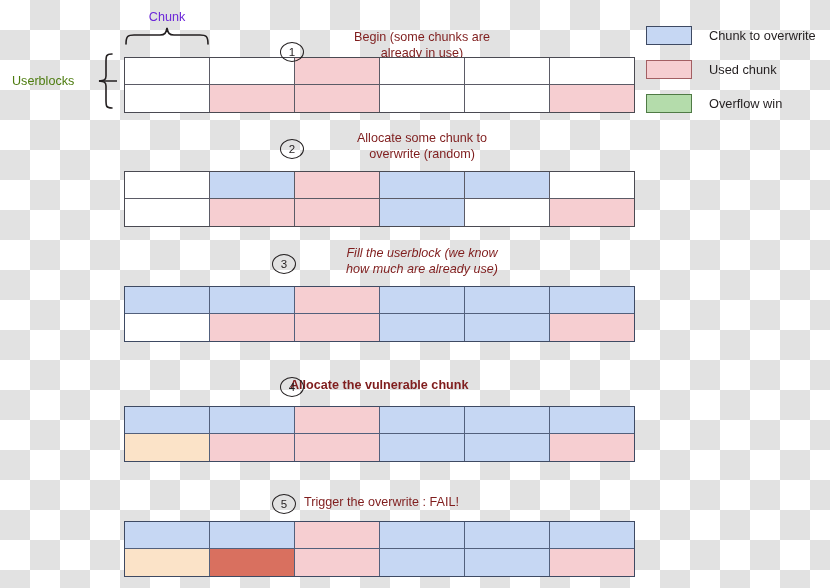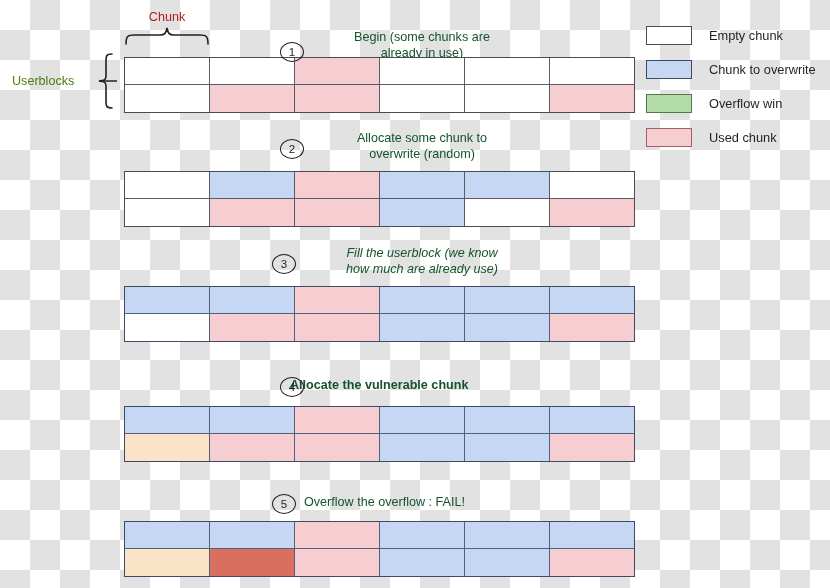--- a/index.html
+++ b/index.html
@@ -45,21 +45,21 @@
     color: #231f20;
     font-size: 11.5px;
     line-height: 19px;
     text-align: center;
     background: transparent;
     box-sizing: border-box;
     z-index: 3;
   }
   .step-title {
     position: absolute;
-    color: #14532d;
+    color: #7f1d1d;
     font-size: 12.6px;
     line-height: 15.5px;
     text-align: center;
     white-space: pre-line;
   }
 
   
   .grid {
     position: absolute;
     left: 124px;
@@ -93,21 +93,21 @@
   .grid.dark .grid-row:first-child .cell { border-bottom-color: #52607c; }
 
   
   .chunk-label {
     position: absolute;
     left: 124px;
     top: 10px;
     width: 86px;
     text-align: center;
     font-size: 12.6px;
-    color: #b91c1c;
+    color: #6d28d9;
   }
   .chunk-brace {
     position: absolute;
     left: 124px;
     top: 27px;
     width: 86px;
     height: 18px;
   }
   .userblocks-label {
     position: absolute;
@@ -274,21 +274,21 @@
       <div class="cell c-used"></div>
       <div class="cell c-overwrite"></div>
       <div class="cell c-overwrite"></div>
       <div class="cell c-used"></div>
     </div>
   </div>
 
   <div class="step" style="top:485px;">
     <div class="step-head">
       <div class="step-badge" style="left:148px; top:9px;">5</div>
-      <div class="step-title" style="left:180px; top:10px; width:250px; text-align:left;">Overflow the overflow : FAIL!</div>
+      <div class="step-title" style="left:180px; top:10px; width:250px; text-align:left;">Trigger the overwrite : FAIL!</div>
     </div>
   </div>
   <div class="grid dark" style="top:521px;">
     <div class="grid-row">
       <div class="cell c-overwrite"></div>
       <div class="cell c-overwrite"></div>
       <div class="cell c-used"></div>
       <div class="cell c-overwrite"></div>
       <div class="cell c-overwrite"></div>
       <div class="cell c-overwrite"></div>
@@ -297,31 +297,27 @@
       <div class="cell c-vulnerable"></div>
       <div class="cell c-lose"></div>
       <div class="cell c-used"></div>
       <div class="cell c-overwrite"></div>
       <div class="cell c-overwrite"></div>
       <div class="cell c-used"></div>
     </div>
   </div>
 
   <div class="legend">
-    <div class="legend-row">
-      <div class="legend-swatch c-empty"></div>
-      <div class="legend-text">Empty chunk</div>
-    </div>
     <div class="legend-row">
       <div class="legend-swatch sw-overwrite c-overwrite"></div>
       <div class="legend-text">Chunk to overwrite</div>
     </div>
     <div class="legend-row">
+      <div class="legend-swatch sw-used c-used"></div>
+      <div class="legend-text">Used chunk</div>
+    </div>
+    <div class="legend-row">
       <div class="legend-swatch sw-win c-win"></div>
       <div class="legend-text">Overflow win</div>
     </div>
-    <div class="legend-row">
-      <div class="legend-swatch sw-used c-used"></div>
-      <div class="legend-text">Used chunk</div>
-    </div>
   </div>
 
 </div>
 
 </body></html>

